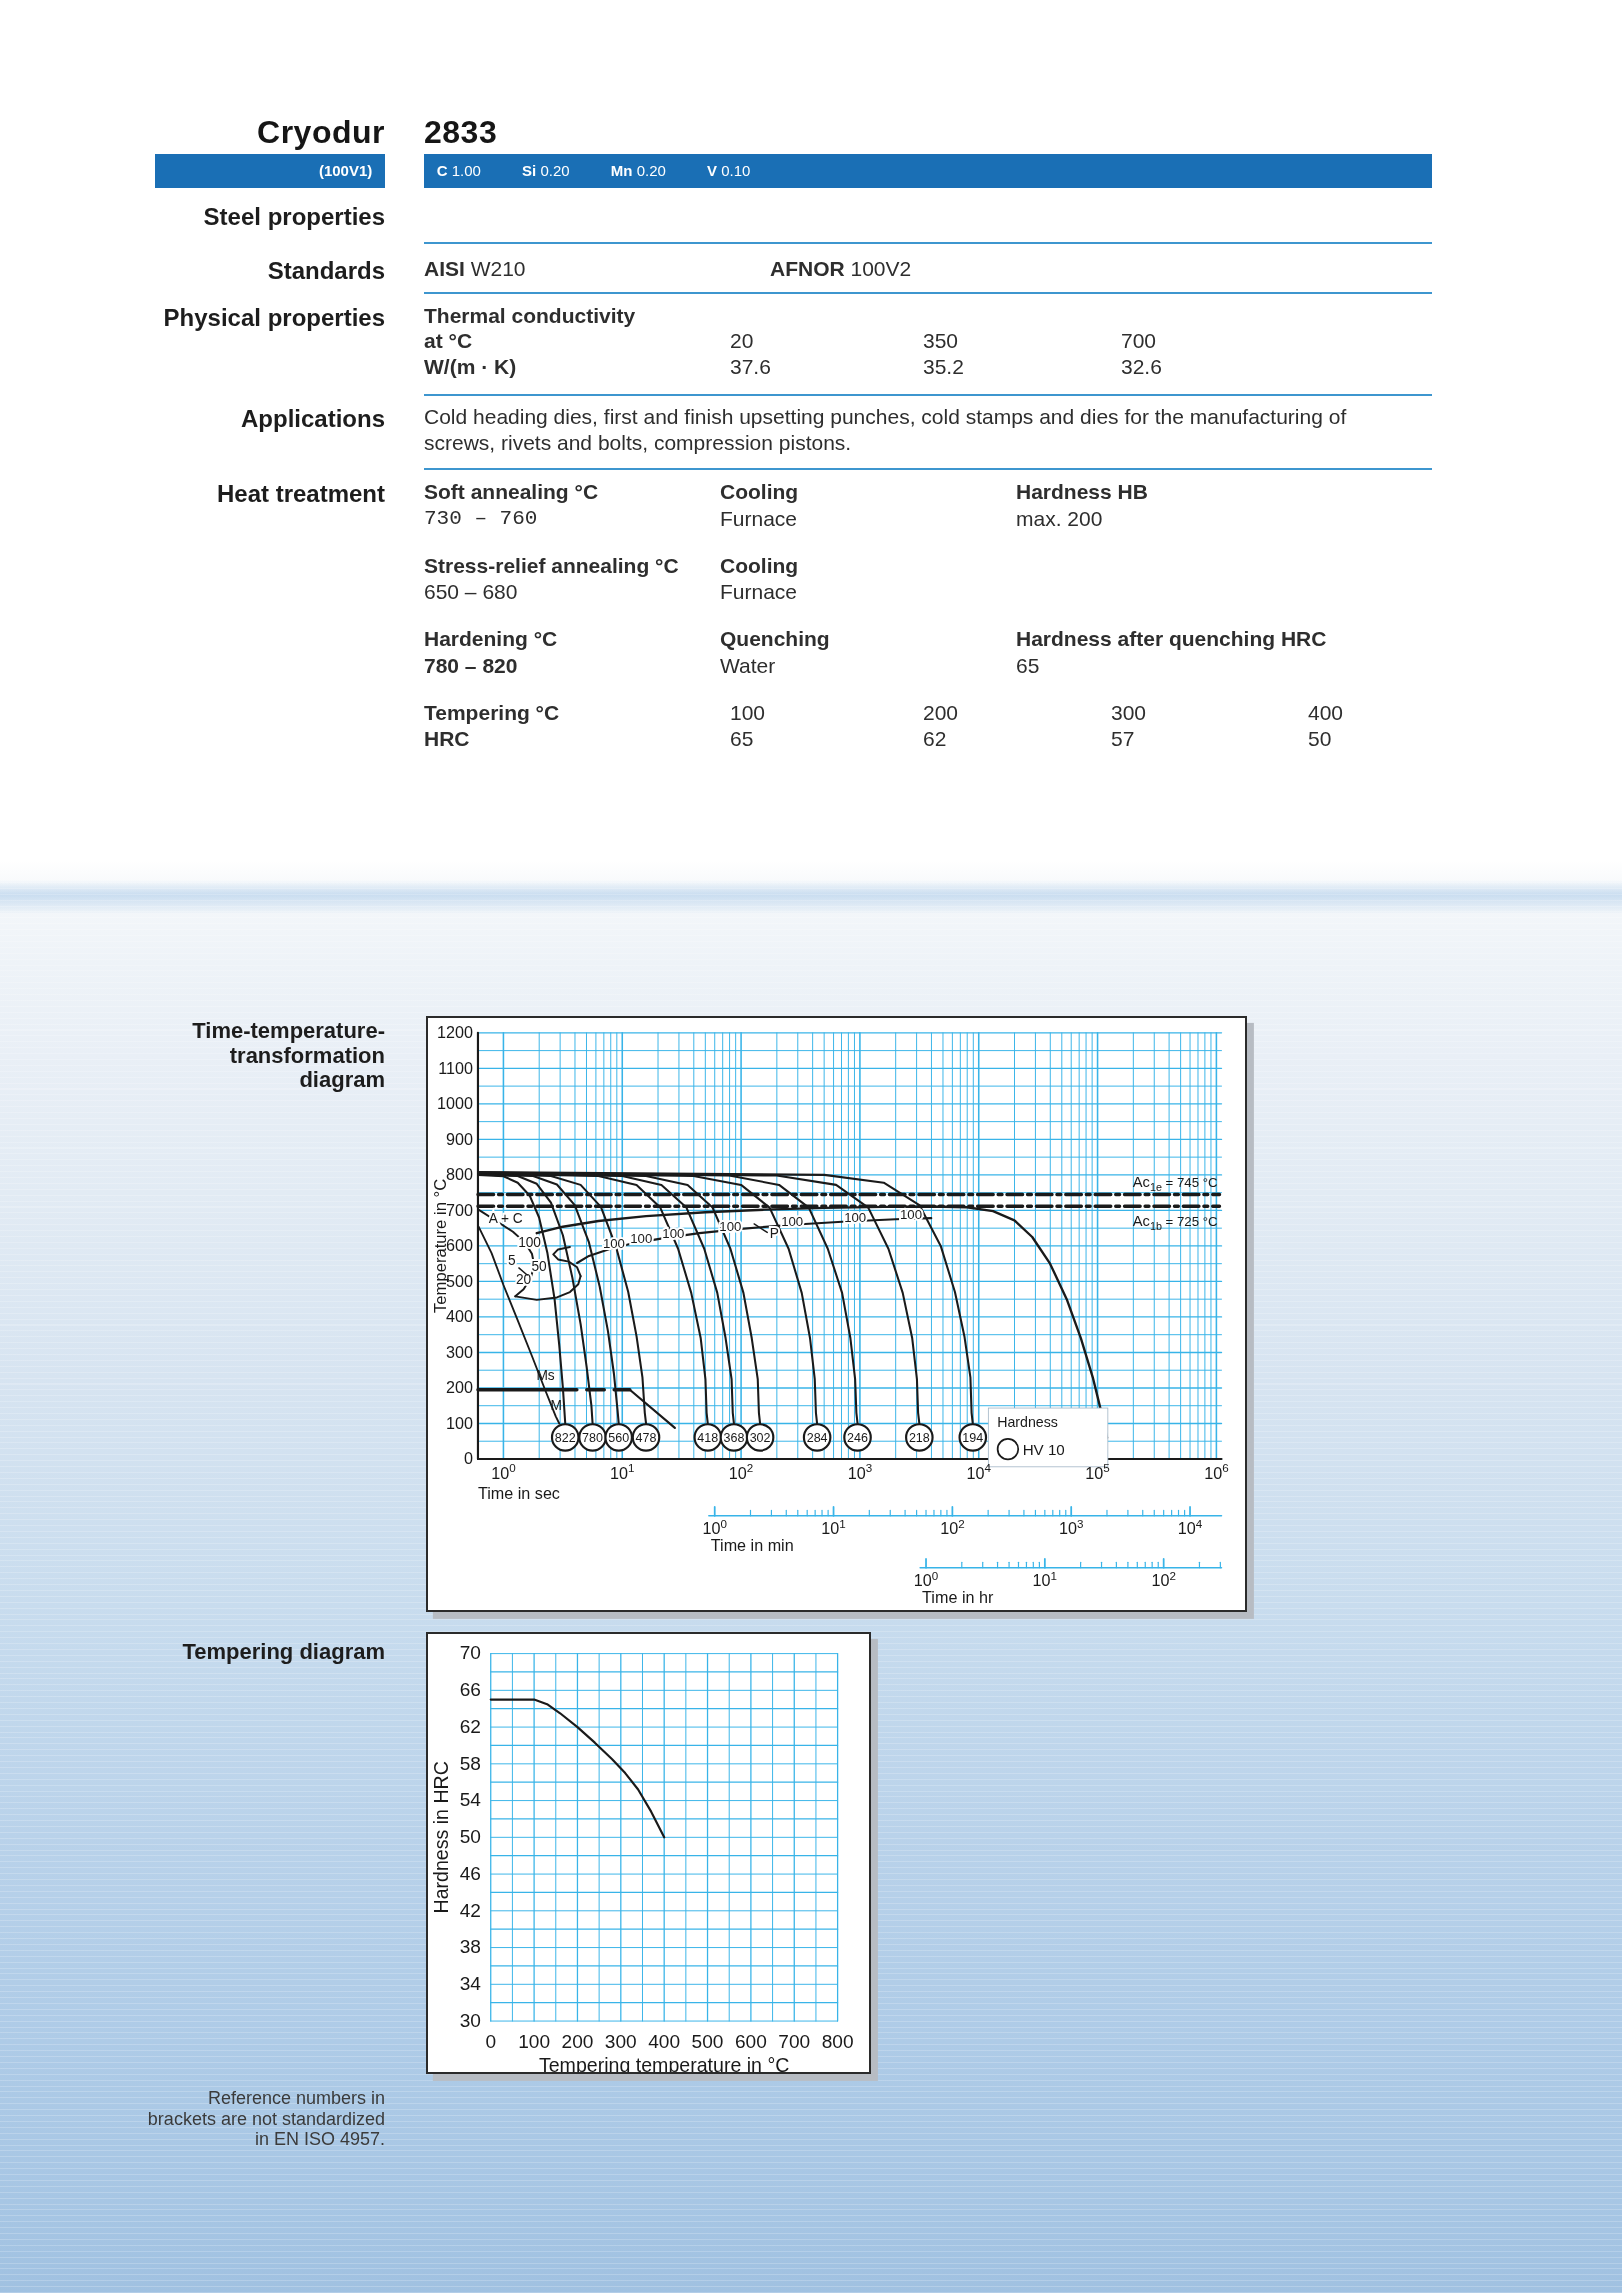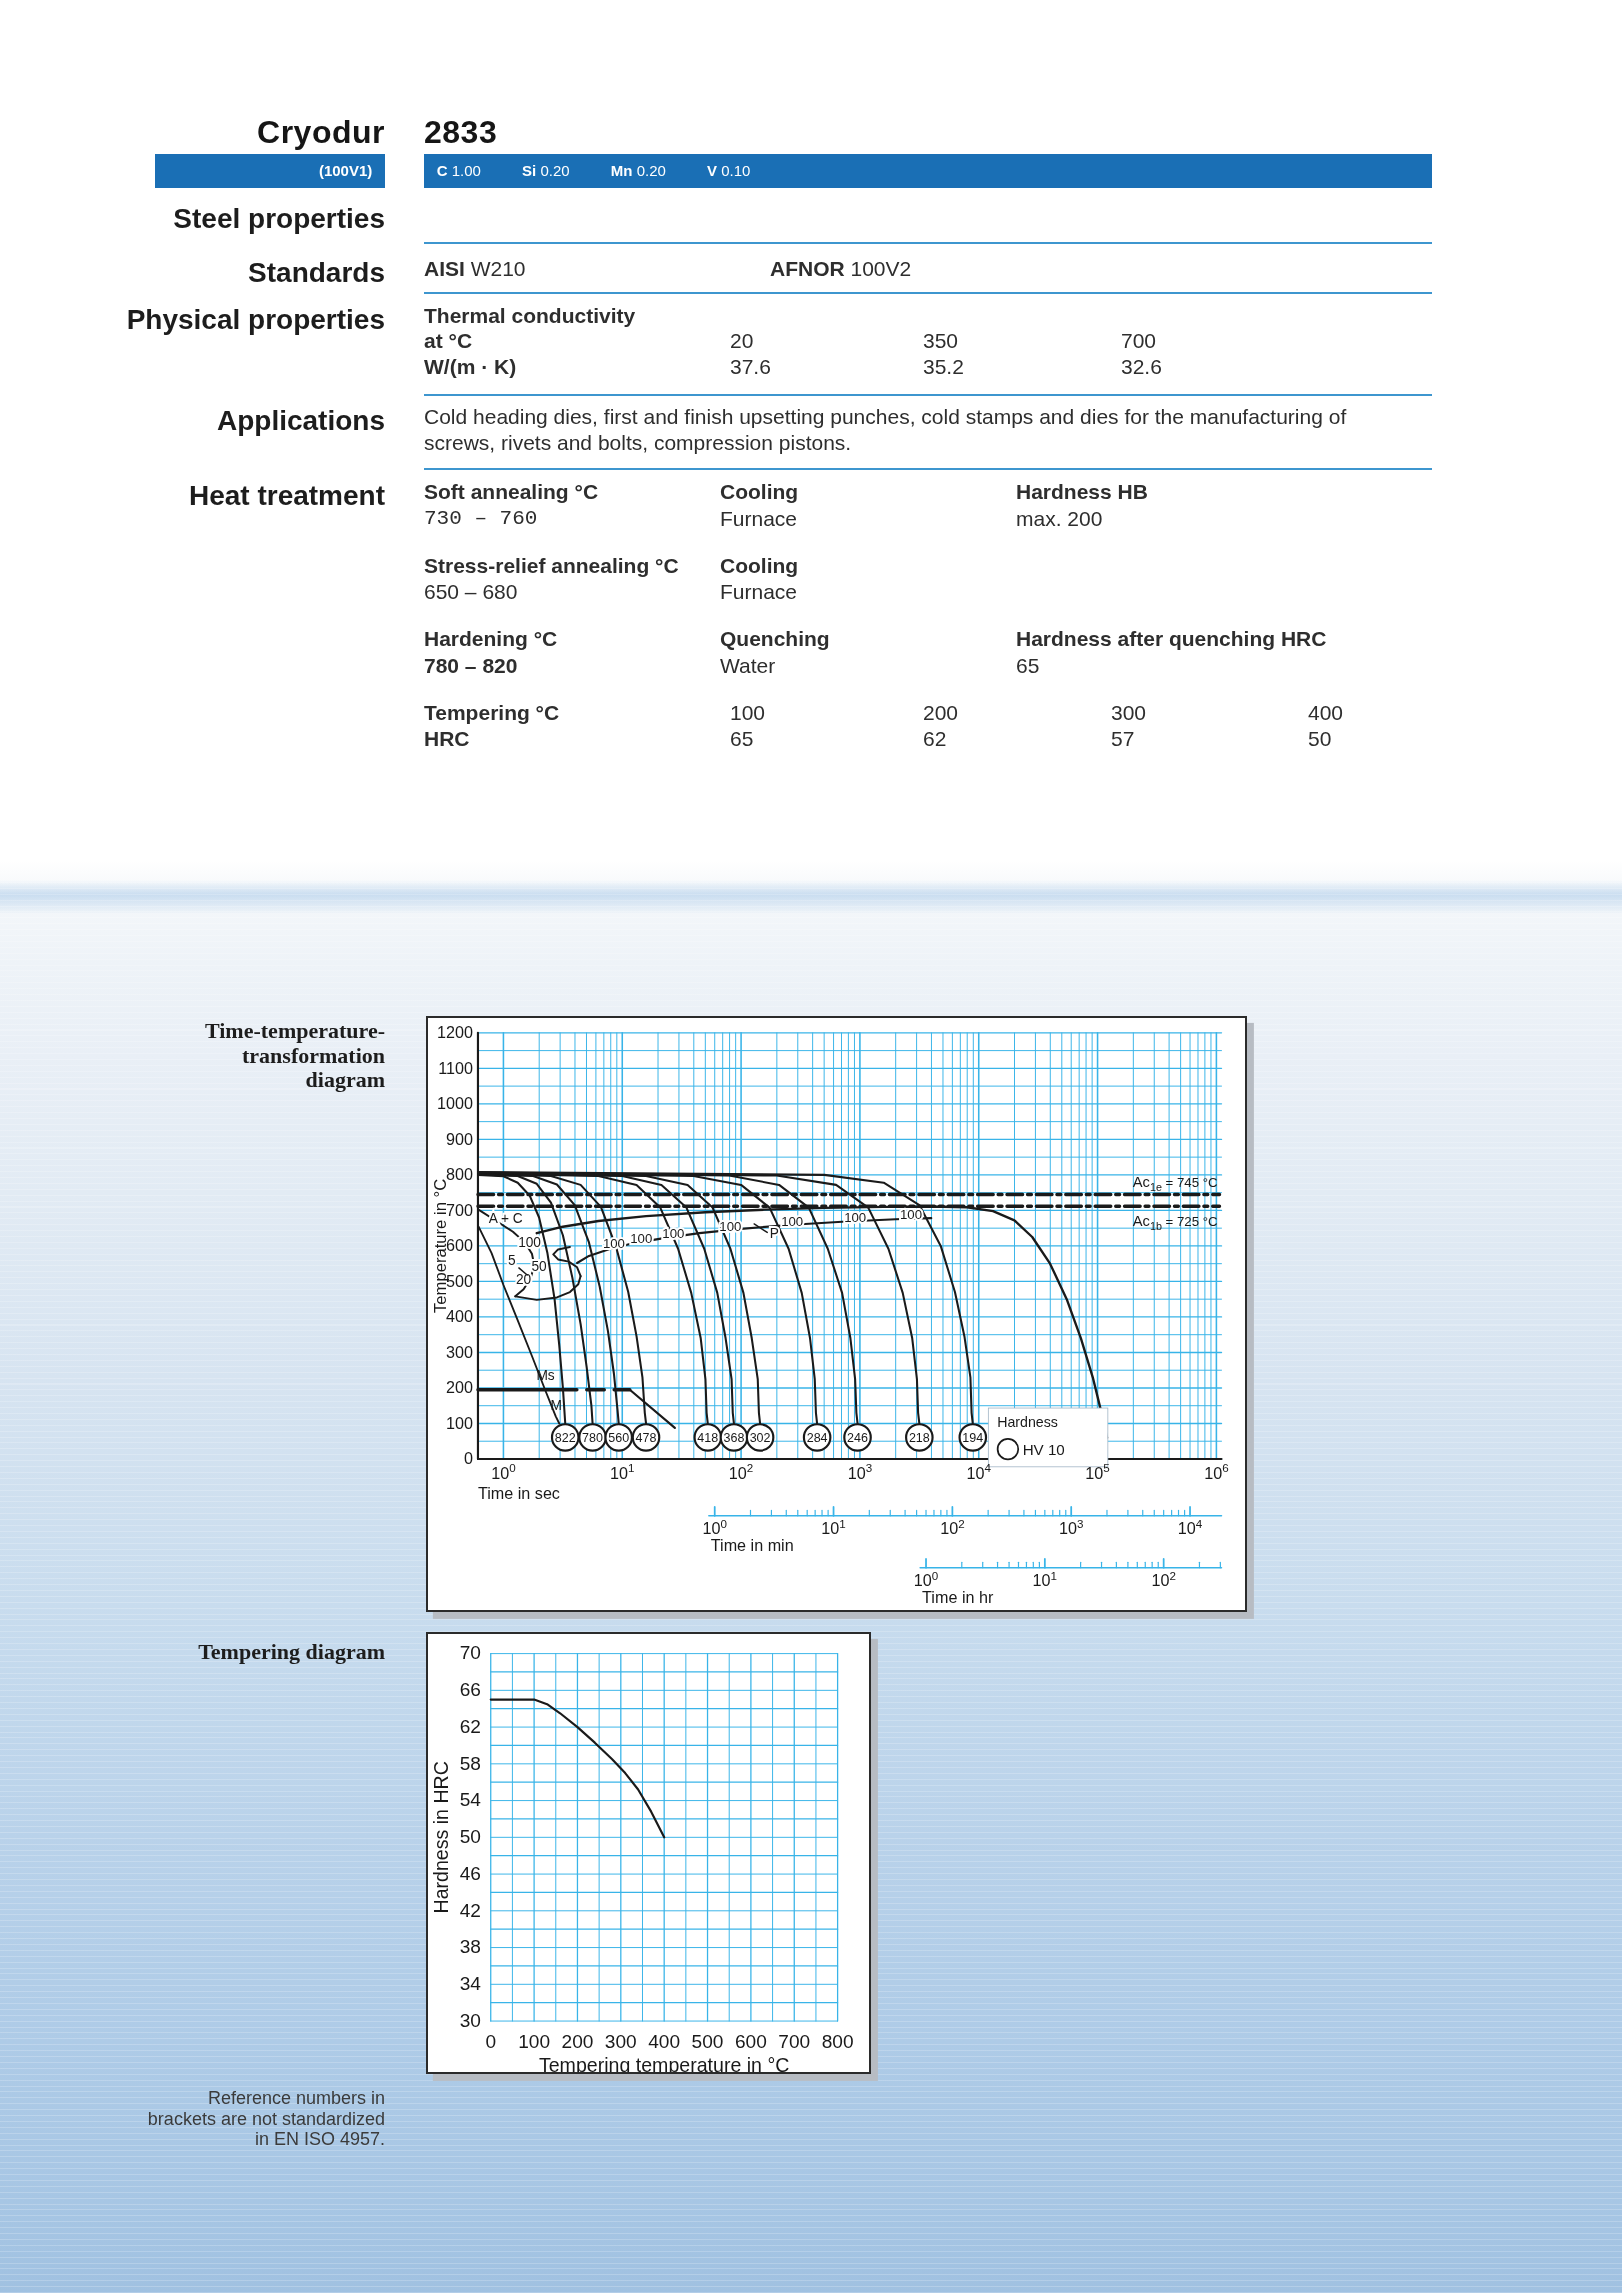--- a/index.html
+++ b/index.html
@@ -6,26 +6,26 @@
   body{font-family:"Liberation Sans","DejaVu Sans",sans-serif;background:#fff;}
   .page{position:relative;width:1622px;height:2294px;overflow:hidden;
     background:linear-gradient(180deg,#ffffff 0%,#ffffff 37.5%,#f4f7fa 39%,#eef3f8 42%,#e9eff6 46%,#e2ebf4 52%,#d7e4f1 60%,#c8dcee 70%,#b9d2ea 80%,#aecbe7 89%,#a7c6e4 96%,#a0c1e1 100%);}
   .streaks{position:absolute;left:0;top:882px;width:1622px;height:1411px;pointer-events:none;
     background:repeating-linear-gradient(180deg,rgba(255,255,255,0.20) 0 1px,rgba(255,255,255,0) 1px 5.9px);}
   .band{position:absolute;left:0;top:880px;width:1622px;height:33px;pointer-events:none;
     background:linear-gradient(180deg,rgba(150,190,228,0.0),rgba(150,190,228,0.45) 45%,rgba(150,190,228,0.05));}
   .abs{position:absolute;}
   .b{font-weight:bold;color:#1d1d1d;}
   .txt{font-size:21px;color:#2e2e2e;}
-  .leftlab{position:absolute;left:0;width:385px;text-align:right;font-weight:bold;font-size:28px;color:#1d1d1d;}
+  .leftlab{position:absolute;left:0;width:385px;text-align:right;font-weight:bold;font-size:24px;color:#1d1d1d;}
   .divider{position:absolute;left:424px;width:1008px;height:2px;background:#3e96cf;}
   .brandname{font-size:32px;font-weight:bold;color:#161616;letter-spacing:0.5px;}
   .bluebar{position:absolute;top:154px;height:34px;background:#1a6fb5;color:#fff;font-size:15px;line-height:34px;}
   .panel{position:absolute;background:#fff;border:2px solid #2b2b2b;box-shadow:6.9px 6.9px 0 0 #b7bcc3;}
-  .fig-label{position:absolute;left:0;width:385px;text-align:right;font-weight:bold;font-size:22px;line-height:24.5px;color:#1d1d1d;font-family:Liberation Serif, serif;}
+  .fig-label{position:absolute;left:0;width:385px;text-align:right;font-weight:bold;font-size:22px;line-height:24.5px;color:#1d1d1d;}
   .footnote{position:absolute;left:59px;width:326px;text-align:right;font-size:18px;line-height:20.6px;color:#3b3b3b;}
   svg text{font-family:"Liberation Sans","DejaVu Sans",sans-serif;fill:#1a1a1a;}
 </style>
 </head>
 <body>
 
 <div class="page">
   <div class="band"></div>
   <div class="streaks"></div>
 

